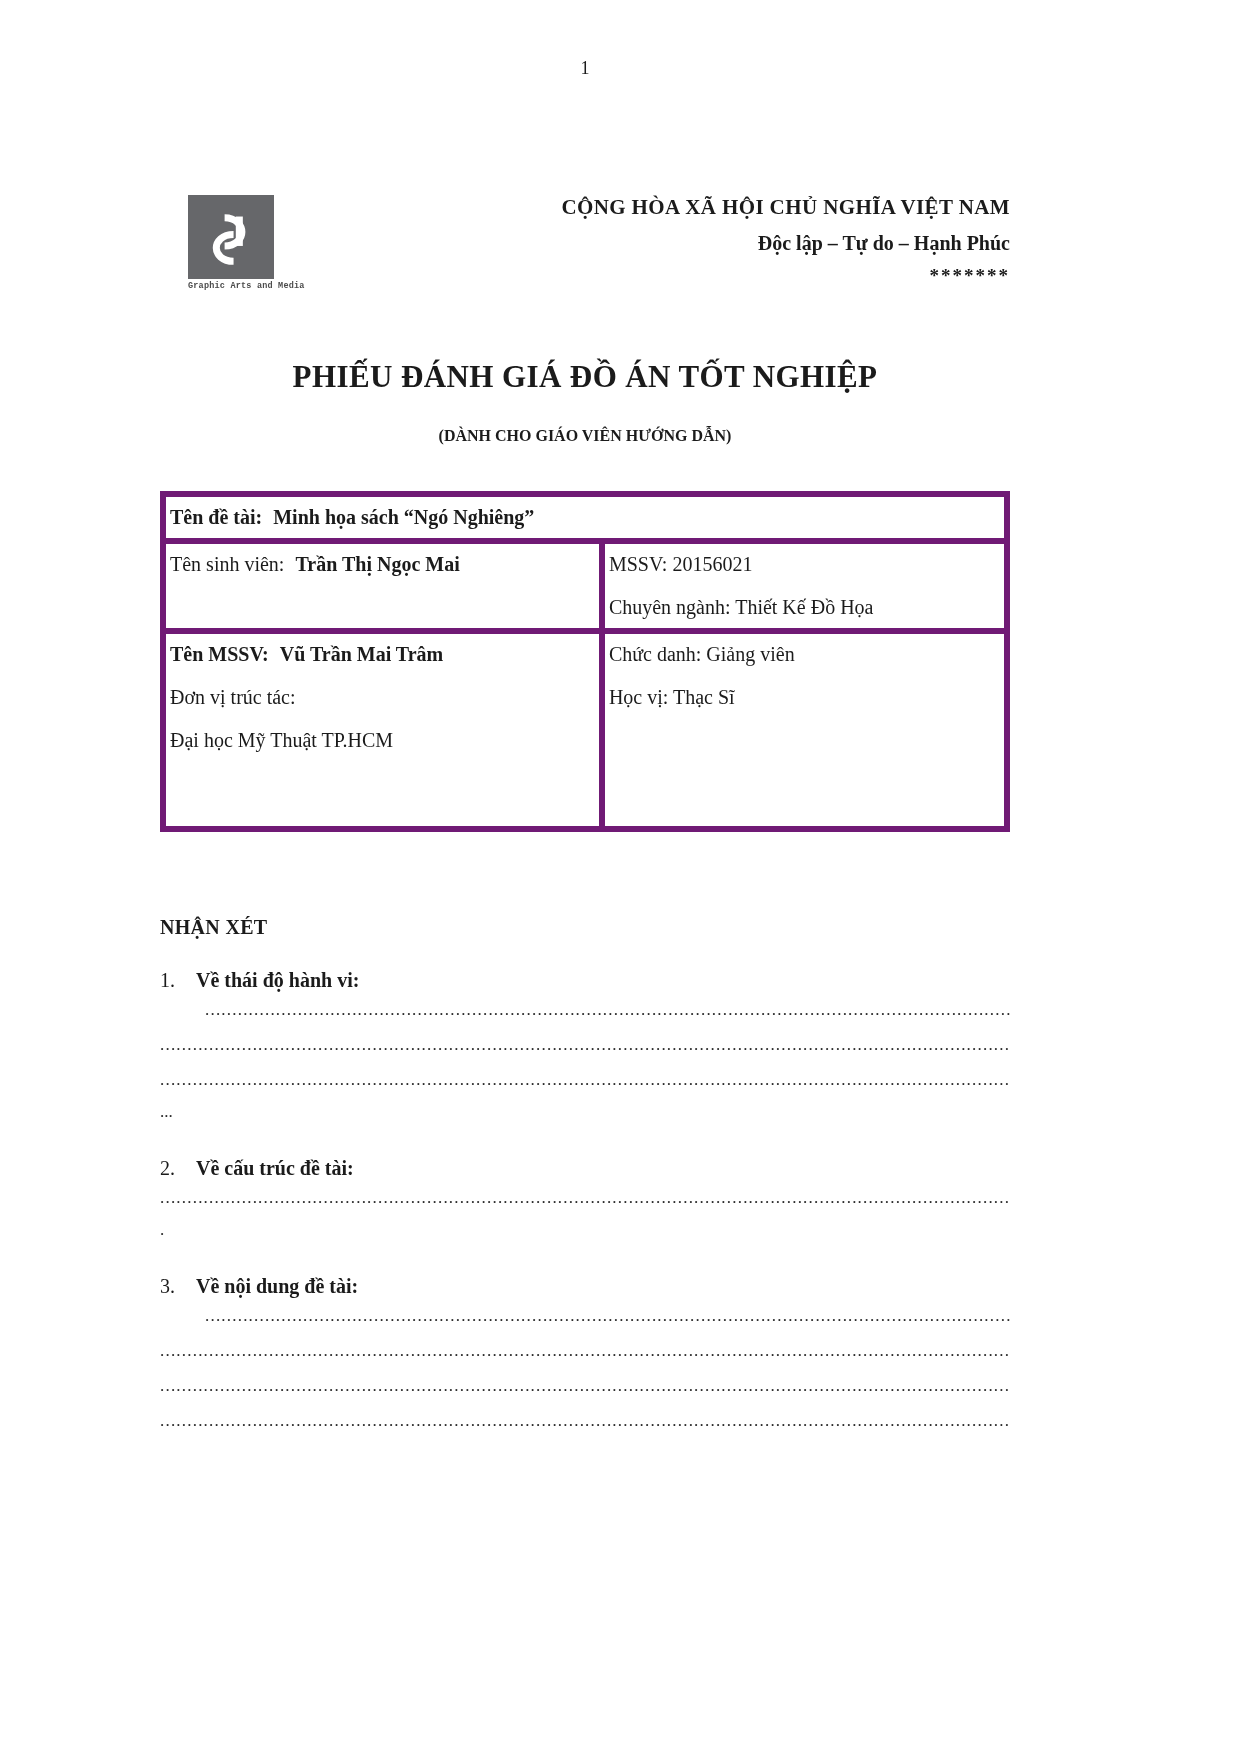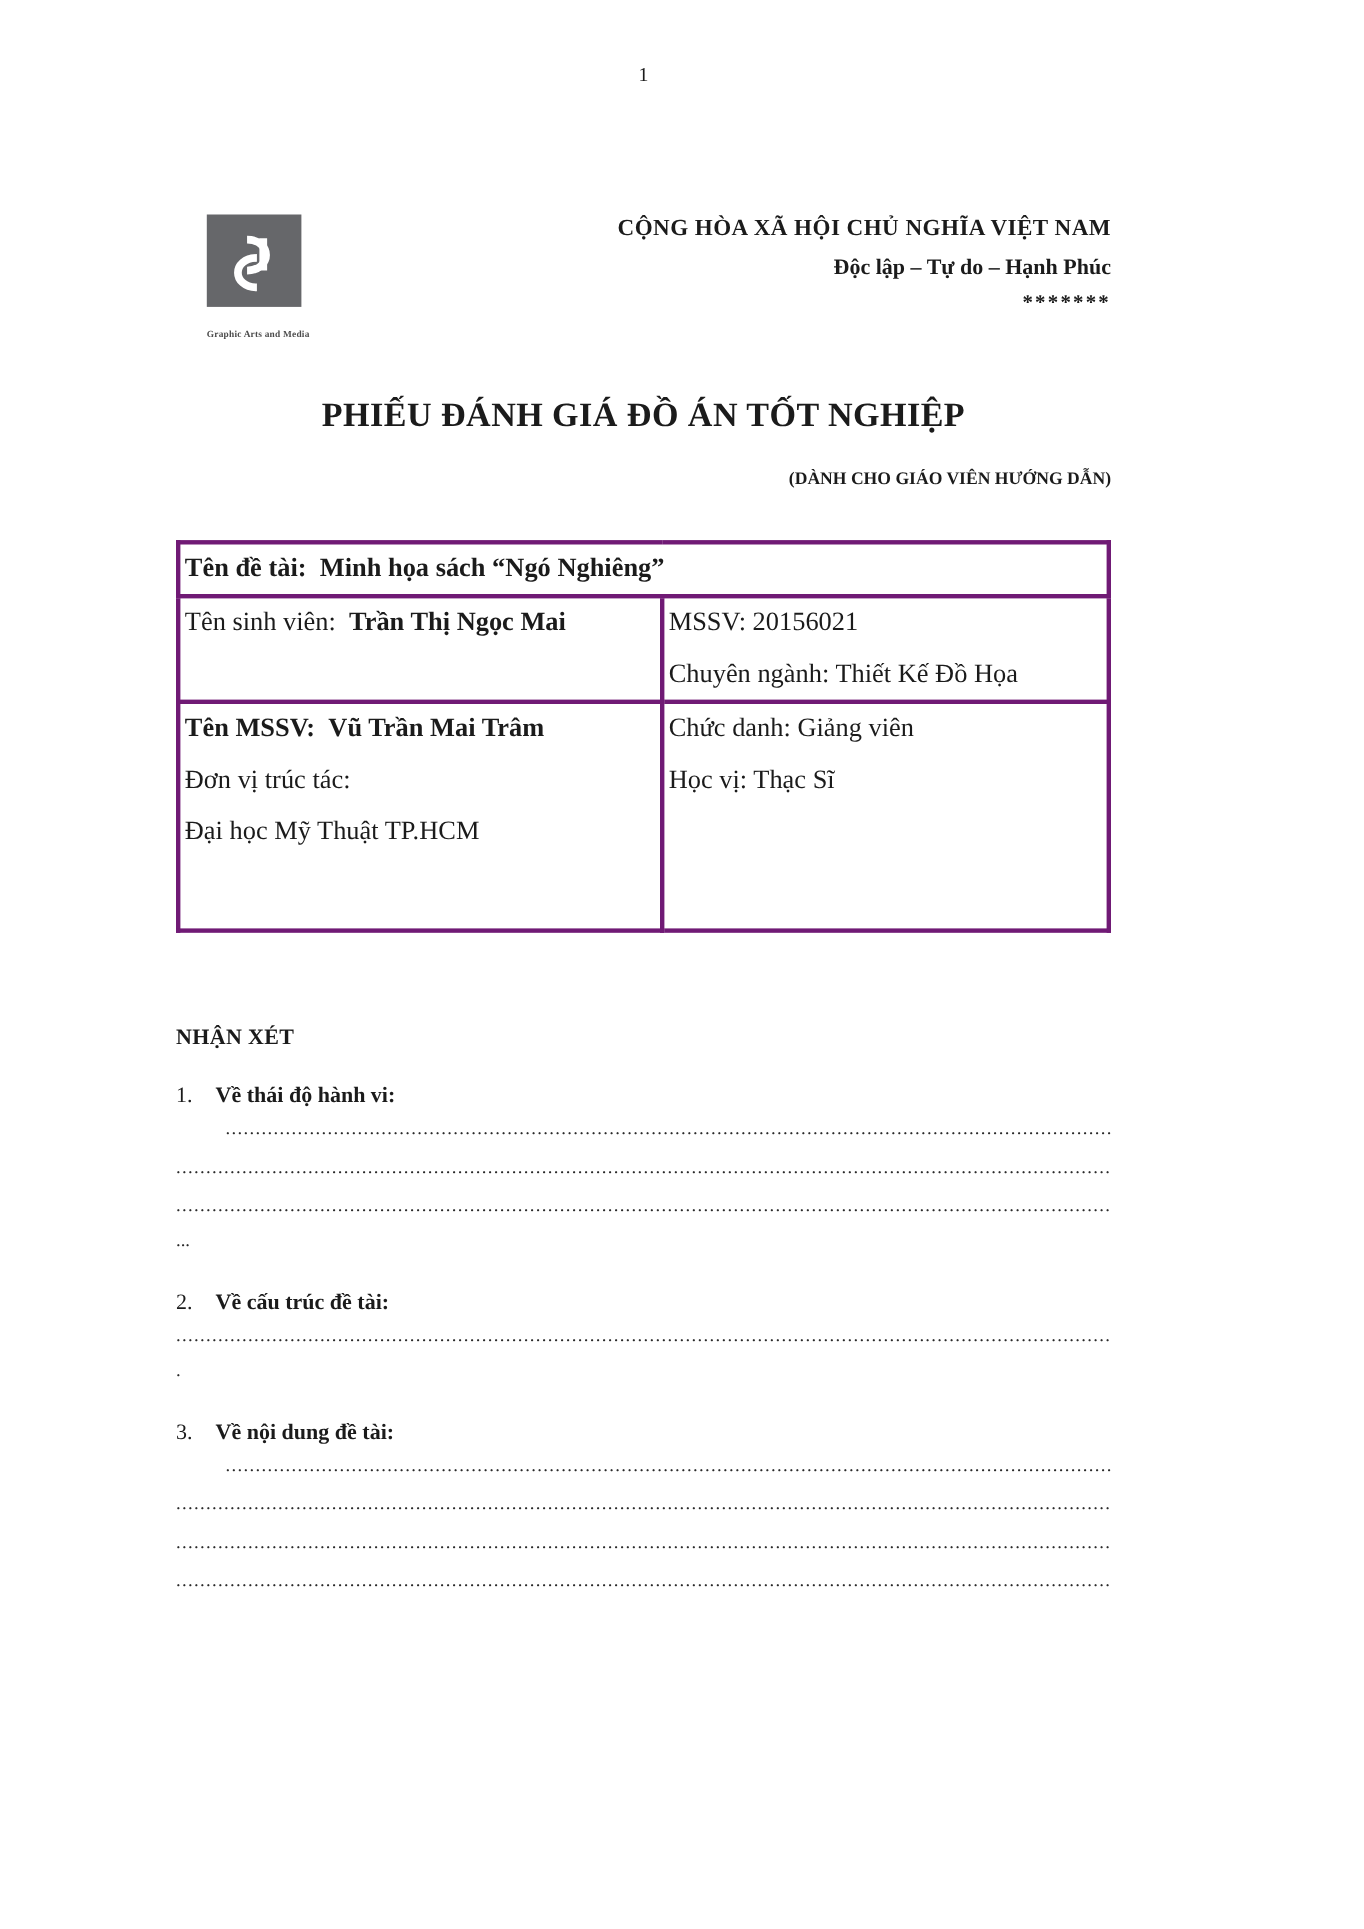--- a/index.html
+++ b/index.html
@@ -17,38 +17,38 @@
 
   .page-num { text-align:center; padding-top:58px; font-size:18px; }
 
   .top-section { position:relative; margin-top:116px; height:158px; }
   .logo-block { position:absolute; left:28px; top:0; width:92px; text-align:center; }
   .logo-box {
     width:86px; height:84px; background:#66676a;
     display:flex; align-items:center; justify-content:center;
   }
   .logo-caption {
-    font-family:Liberation Serif, serif;
+    font-family:Liberation Mono, monospace;
     font-size:8.5px; font-weight:bold; color:#4c4c4c;
-    margin-top:19px; white-space:nowrap; letter-spacing:0.2px;
+    margin-top:2px; white-space:nowrap; letter-spacing:0.2px;
   }
   .header-lines { text-align:right; padding-left:80px; }
   .h-line1 { font-size:21px; font-weight:bold; letter-spacing:0.4px; }
   .h-line2 { font-size:20px; font-weight:bold; margin-top:12px; }
   .h-line3 { font-size:19px; font-weight:bold; margin-top:10px; letter-spacing:2px; }
 
   .doc-title {
     text-align:center; font-size:31px; font-weight:bold;
     margin-top:6px; letter-spacing:0.4px;
   }
-  .doc-subtitle { text-align:right; font-size:16px; font-weight:bold; margin-top:32px; }
+  .doc-subtitle { text-align:center; font-size:16px; font-weight:bold; margin-top:32px; }
 
   .info-table { width:100%; border-collapse:collapse; margin-top:46px; }
   .info-table td {
-    border:4px solid #701a75; font-size:24px;
+    border:6px solid #701a75; font-size:20px;
     padding:9px 4px; vertical-align:top;
   }
   .col-left { width:52%;border-radius:24px; }
   .cell-line { margin:0 0 20px 0; }
   .cell-line:last-child { margin-bottom:0; }
   .row3-left { padding-bottom:74px !important; }
   .bold { font-weight:bold; }
   .name-gap { margin-left:6px; }
 
   .comments-heading { font-size:20px; font-weight:bold; margin-top:84px; letter-spacing:0.3px; }

